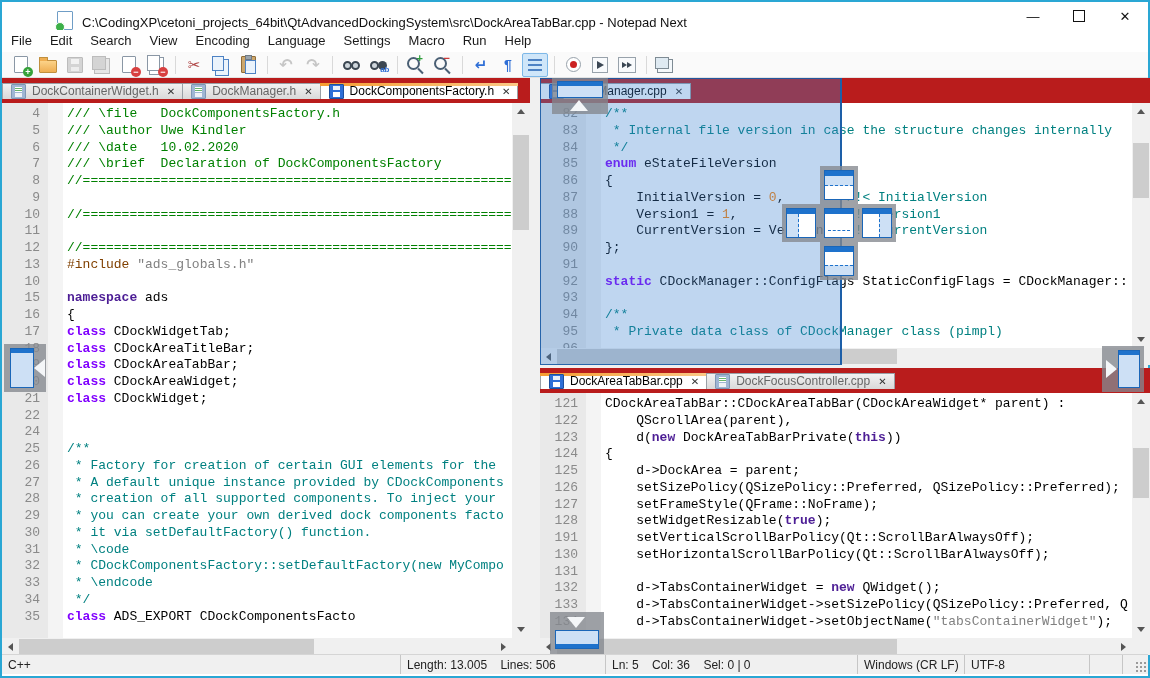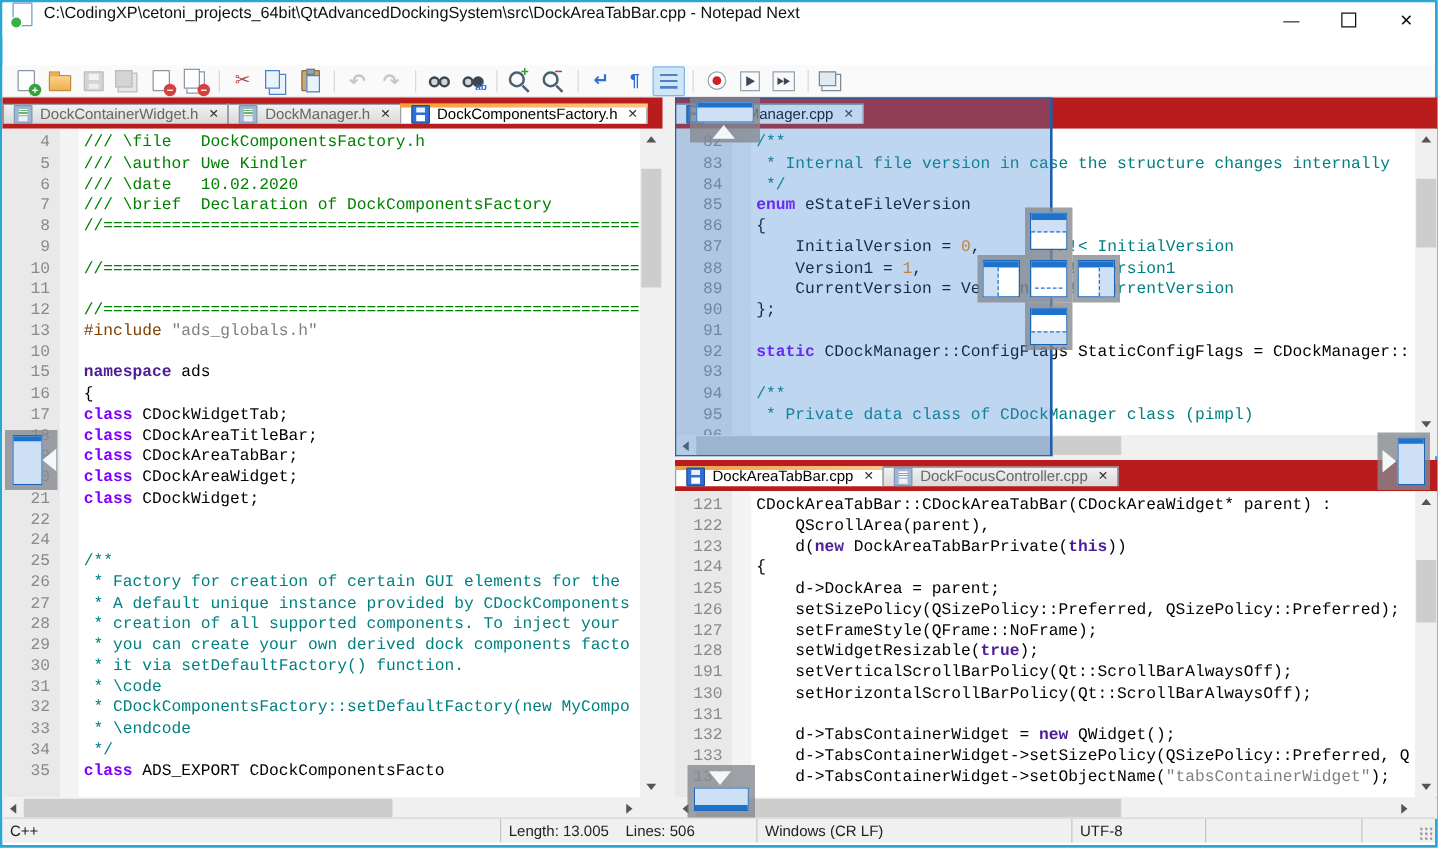--- a/index.html
+++ b/index.html
@@ -1,19 +1,19 @@
 <!DOCTYPE html>
 <html><head>
 <meta charset="utf-8">
 <style>
   html,body{margin:0;padding:0;background:#777;}
   .win{position:relative;width:1150px;height:678px;background:#fff;font-family:"Liberation Sans",sans-serif;overflow:hidden;
        box-shadow:inset 0 0 0 2px #2aa7d4;}
   
-  .titlebar{position:absolute;left:2px;top:2px;right:2px;height:28px;background:#fff;display:flex;align-items:flex-start;}
+  .titlebar{position:absolute;left:2px;top:2px;right:2px;height:28px;background:#fff;display:flex;align-items:flex-end;padding-left:47px;}
   .appicon{width:14px;height:17px;margin:0 9px 0 8px;background:#fff;border:1px solid #6f9dc6;border-radius:1px;position:relative;}
   .appicon::after{content:"";position:absolute;left:-3px;bottom:-3px;width:8px;height:8px;border-radius:50%;background:#3db049;border:1px solid #fff;}
   .title{font-size:13px;color:#111;flex:0 1 auto;white-space:nowrap;}
   .tb-spacer{flex:1;}
   .wbtn{width:46px;height:28px;display:flex;align-items:center;justify-content:center;font-size:13px;color:#111;cursor:default;}
   .wbtn.max span{width:10px;height:10px;border:1px solid #111;display:block;}
   
   .menubar{position:absolute;left:2px;top:30px;right:2px;height:22px;background:#fff;display:flex;align-items:center;font-size:13px;color:#1a1a1a;}
   .mitem{padding:0 9px;line-height:22px;}
   
@@ -145,20 +145,32 @@
     <span class="appicon"></span>
     <span class="title">C:\CodingXP\cetoni_projects_64bit\QtAdvancedDockingSystem\src\DockAreaTabBar.cpp - Notepad Next</span>
     <span class="tb-spacer"></span>
     <span class="wbtn">—</span>
     <span class="wbtn max">
         <span></span>
       </span>
     <span class="wbtn">✕</span>
   </div>
 
+  <div class="menubar" id="menubar">
+      <span class="mitem">File</span>
+      <span class="mitem">Edit</span>
+      <span class="mitem">Search</span>
+      <span class="mitem">View</span>
+      <span class="mitem">Encoding</span>
+      <span class="mitem">Language</span>
+      <span class="mitem">Settings</span>
+      <span class="mitem">Macro</span>
+      <span class="mitem">Run</span>
+      <span class="mitem">Help</span>
+    </div>
 
   <div class="toolbar" id="toolbar">
       <div class="tbi">
         <span class="ic ic-doc"></span>
         <i class="bd g">+</i>
       </div>
       <div class="tbi">
         <span class="ic ic-folder"></span>
       </div>
       <div class="tbi dis">
@@ -776,18 +788,19 @@
     <div class="dwin" style="left:1116px;top:272px;width:22px;height:38px;">
       <span class="bar"></span>
         <span class="fillall"></span>
     </div>
 
   </div>
 
   <div class="statusbar" id="statusbar">
       <div class="scell">C++</div>
       <div class="scell">Length: 13.005    Lines: 506</div>
+      <div class="scell">Ln: 5    Col: 36    Sel: 0 | 0</div>
       <div class="scell">Windows (CR LF)</div>
       <div class="scell">UTF-8</div>
       <div class="scell"></div>
       <div class="scell"><span class="grip"></span></div>
     </div>
 </div>
 
 </body></html>

